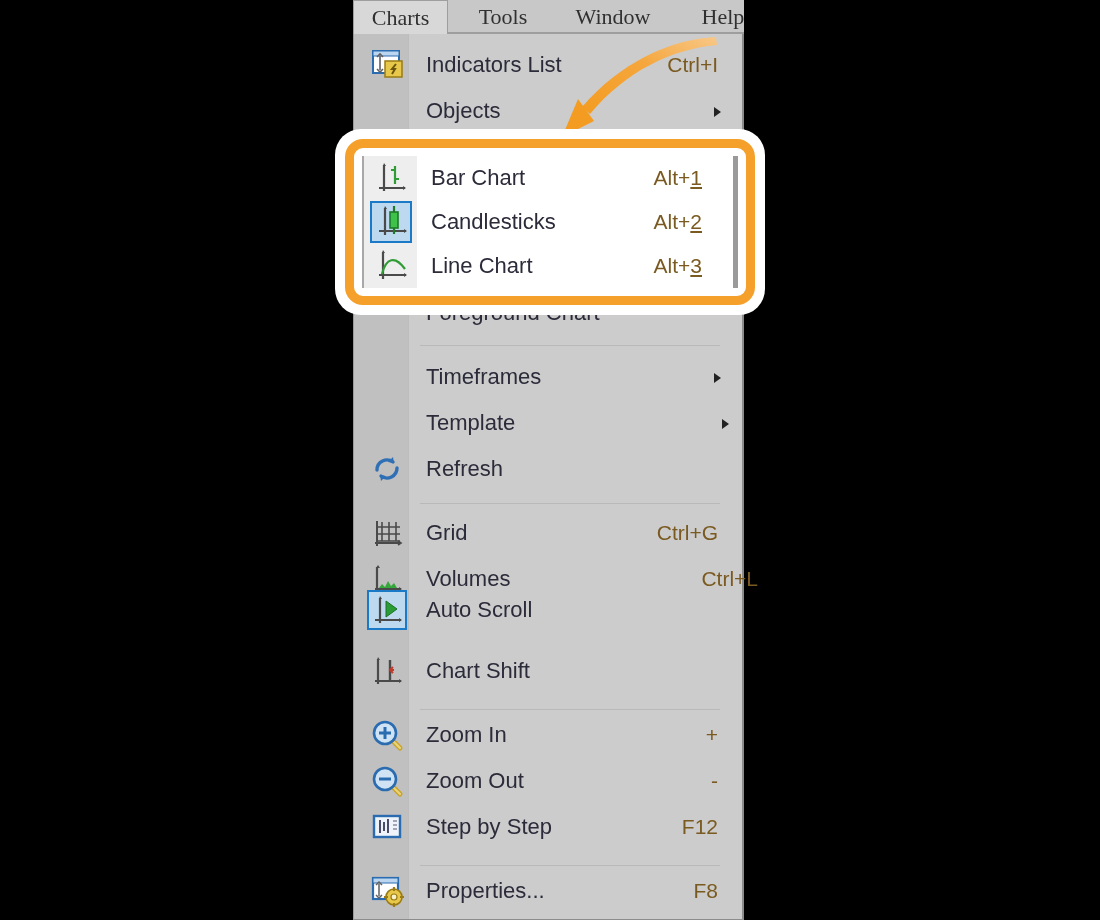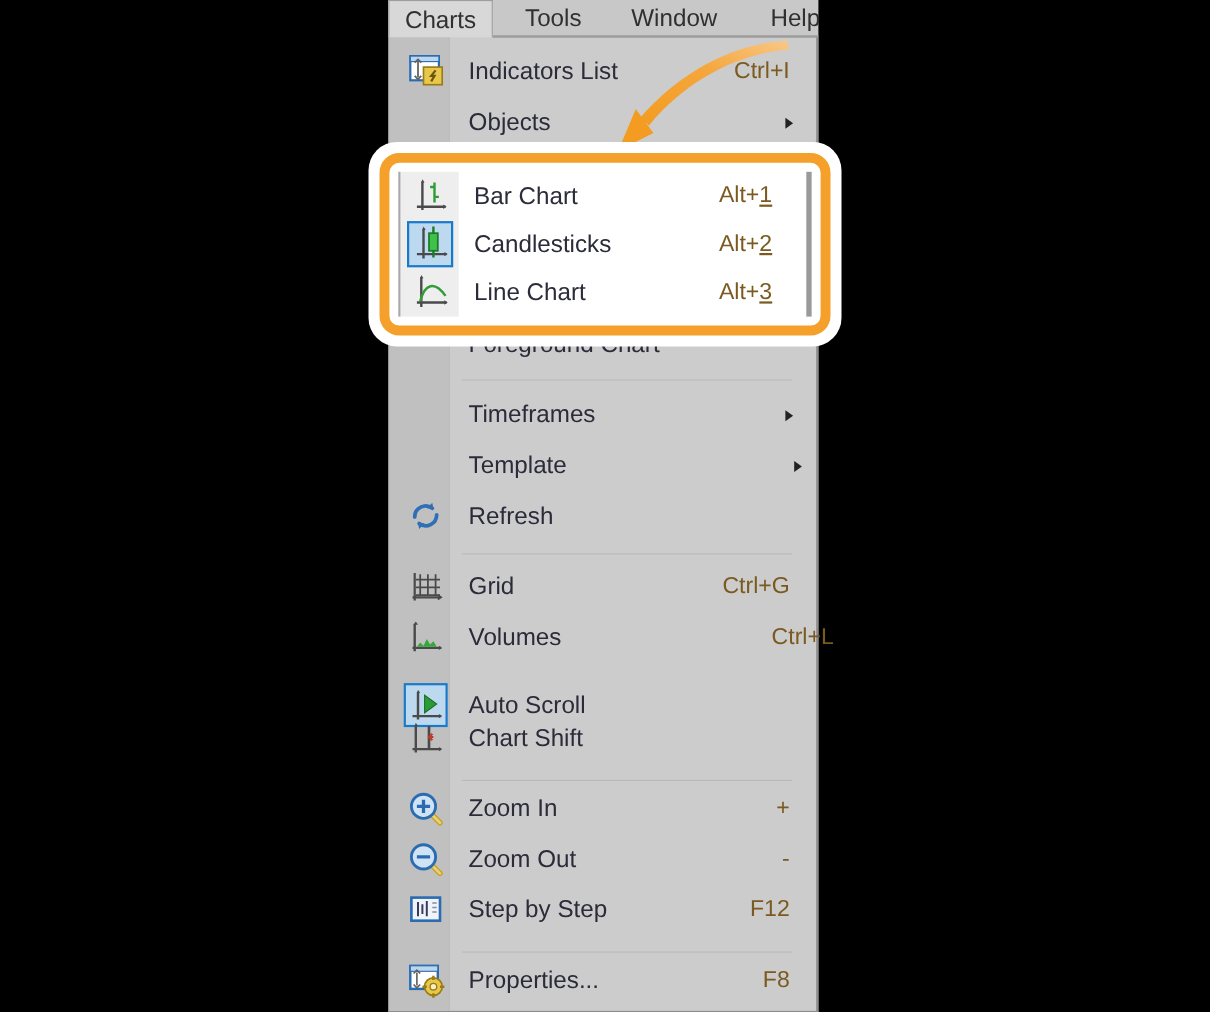--- a/index.html
+++ b/index.html
@@ -4,21 +4,21 @@
 <style>
   html,body{margin:0;padding:0;background:#000;}
   body{width:1100px;height:920px;overflow:hidden;
        font-family:"Liberation Sans","DejaVu Sans",sans-serif;
        -webkit-font-smoothing:antialiased;}
 
   #root{position:relative;width:1100px;height:920px;background:#000;}
 
   
   .menubar{position:absolute;left:353px;top:0;width:391px;height:34px;
-           background:#c8c8c8;}
+           background:#c8c8c8;font-family:Liberation Serif, serif;}
   .menubar .mb-underline{position:absolute;left:0;bottom:0;width:391px;height:2px;
            background:#9e9e9e;}
   .mbitem{position:absolute;top:0;height:34px;line-height:34px;
           font-size:22px;color:#303030;text-align:center;
           white-space:nowrap;}
   .mbitem.active{background:#d8d8d8;border-left:1px solid #9e9e9e;
                  border-right:1px solid #9e9e9e;border-top:1px solid #9e9e9e;
                  box-sizing:border-box;}
   .mbitem.active .mb-cover{position:absolute;left:0;bottom:-2px;width:100%;height:3px;
                  background:#d8d8d8;}
@@ -179,21 +179,21 @@
           <path d="M11 33 h26 M13 36 V11" stroke="#4a4a4a" stroke-width="2.2"></path>
           <path d="M12 12 l2 -3 l2 3 z" fill="#4a4a4a"></path>
           <path d="M35 31 l3 2 l-3 2 z" fill="#4a4a4a"></path>
           <path d="M15 32 l3 -4 l3 3 l3 -6 l3 5 l3 -3 l3 5 h-18 z" fill="#35a83c"></path>
         </svg>
       </span>
       <span class="lbl">Volumes</span>
       <span class="acc">Ctrl+L</span>
     </div>
 
-    <div class="mi" style="top:584px;text-align:center;">
+    <div class="mi" style="top:553px;text-align:center;">
       <span class="ic">
         <span class="selframe"></span>
         <svg width="46" height="46" viewBox="0 0 46 46" style="position:relative;">
           <path d="M11 33 h26 M16 36 V11" stroke="#4a4a4a" stroke-width="2.2"></path>
           <path d="M15 12 l1 -3 l2 3 z" fill="#4a4a4a"></path>
           <path d="M35 31 l3 2 l-3 2 z" fill="#4a4a4a"></path>
           <path d="M22 14 l11 8 l-11 8 z" fill="#2a9c36" stroke="#1d7026" stroke-width="1"></path>
         </svg>
       </span>
       <span class="lbl">Auto Scroll</span>

